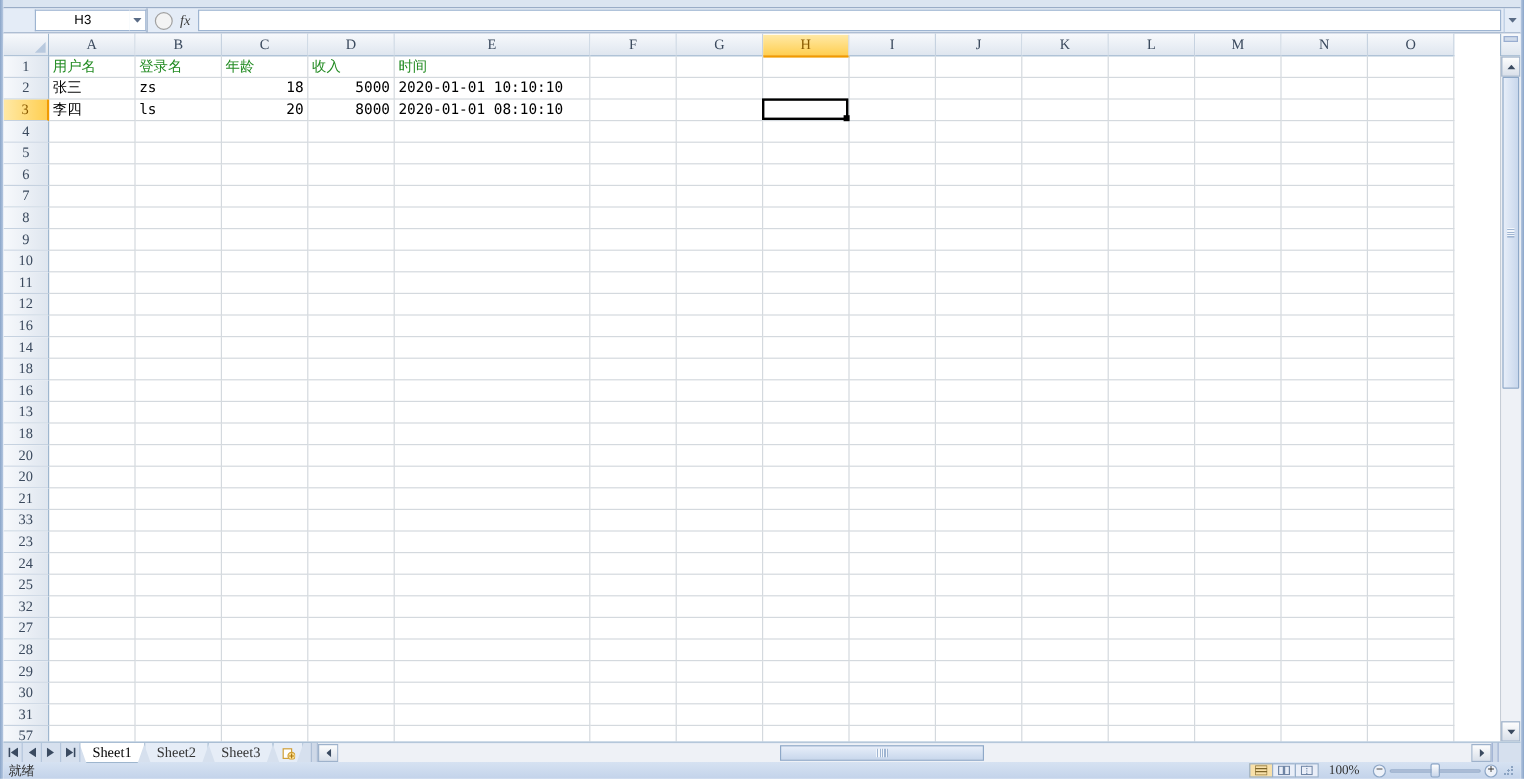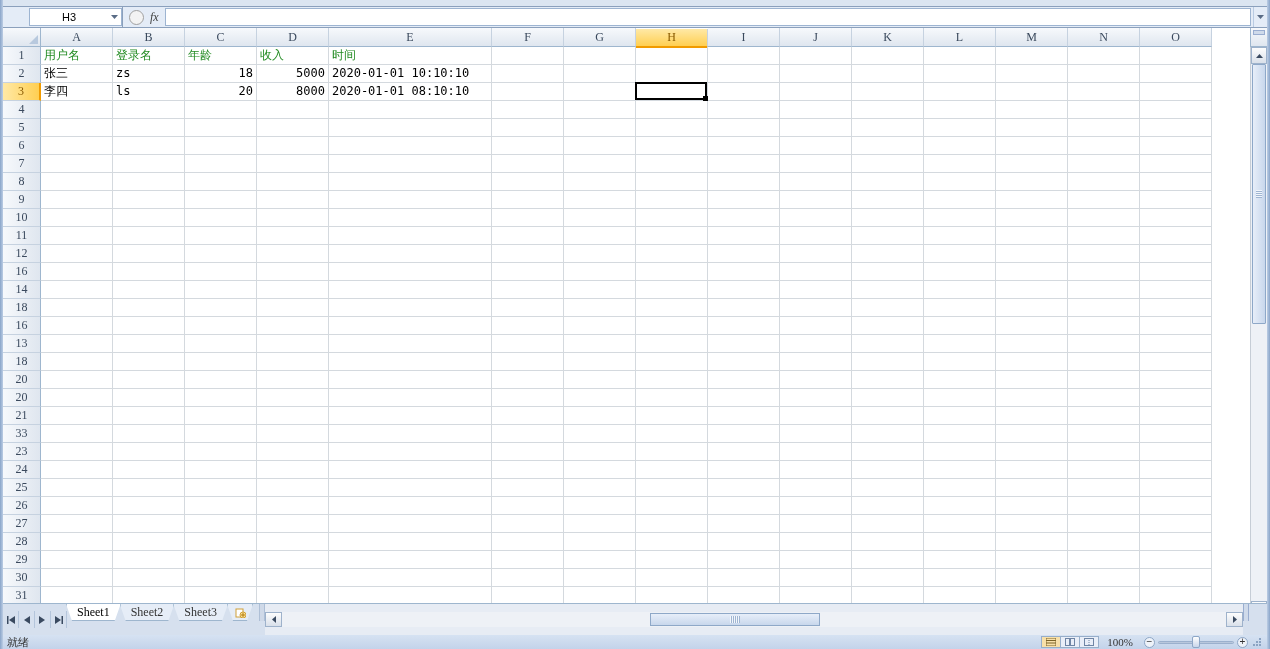--- a/index.html
+++ b/index.html
@@ -85,21 +85,21 @@
   .rsb .thumb::after{content:"";position:absolute;left:3px;right:3px;top:50%;
     height:8px;transform:translateY(-50%);
     background:repeating-linear-gradient(#f2f6fb 0 1px,#9fb5d2 1px 2px);}
   .splitbox{position:absolute;right:0;top:0;width:17px;height:19px;
     background:linear-gradient(#f7f9fc,#dfe6ef);border-left:1px solid #9eb6ce;
     border-bottom:1px solid #9eb6ce;}
   .splitbox .h{position:absolute;left:2px;right:2px;top:2px;height:5px;
     background:#cfdaea;border:1px solid #99add0;}
 
   
-  .tabs{position:absolute;left:3px;right:3px;bottom:14px;height:32px;
+  .tabs{position:absolute;left:3px;right:3px;bottom:14px;height:17px;
     background:#d6e0ee;border-top:1px solid #9eb6ce;display:flex;}
   .tabs .navwrap{display:flex;align-items:center;background:#d6e0ee;}
   .nav{width:16px;height:17px;display:flex;align-items:center;justify-content:center;
     border-right:1px solid #b4c5db;}
   .sheet{position:relative;height:17px;line-height:16px;padding:0 10px;
     background:#e6edf7;border:1px solid #9eb6ce;border-top:none;
     font-family:"SimSun",Tahoma;font-size:12px;color:#333;
     margin-left:-1px;clip-path:polygon(0 0,100% 0,calc(100% - 6px) 100%,6px 100%);}
   .sheet.active{background:#fff;color:#000;font-weight:normal;z-index:2;}
   .addsheet{width:26px;height:17px;display:flex;align-items:center;
@@ -202,21 +202,21 @@
       <div class="rh">16</div>
       <div class="rh">13</div>
       <div class="rh">18</div>
       <div class="rh">20</div>
       <div class="rh">20</div>
       <div class="rh">21</div>
       <div class="rh">33</div>
       <div class="rh">23</div>
       <div class="rh">24</div>
       <div class="rh">25</div>
-      <div class="rh">26</div>
+      <div class="rh">32</div>
       <div class="rh">27</div>
       <div class="rh">28</div>
       <div class="rh">29</div>
       <div class="rh">30</div>
       <div class="rh">31</div>
       <div class="rh">57</div>
     </div>
   <div class="cells" id="cells">
       <div class="row"><div class="cell hdrtxt" style="width: 72px;">用户名</div><div class="cell hdrtxt" style="width: 72px;">登录名</div><div class="cell hdrtxt" style="width: 72px;">年龄</div><div class="cell hdrtxt" style="width: 72px;">收入</div><div class="cell hdrtxt" style="width: 163px;">时间</div><div class="cell hdrtxt" style="width: 72px;"></div><div class="cell hdrtxt" style="width: 72px;"></div><div class="cell hdrtxt" style="width: 72px;"></div><div class="cell hdrtxt" style="width: 72px;"></div><div class="cell hdrtxt" style="width: 72px;"></div><div class="cell hdrtxt" style="width: 72px;"></div><div class="cell hdrtxt" style="width: 72px;"></div><div class="cell hdrtxt" style="width: 72px;"></div><div class="cell hdrtxt" style="width: 72px;"></div><div class="cell hdrtxt" style="width: 72px;"></div></div>
       <div class="row"><div class="cell" style="width: 72px;">张三</div><div class="cell" style="width: 72px;">zs</div><div class="cell num" style="width: 72px;">18</div><div class="cell num" style="width: 72px;">5000</div><div class="cell" style="width: 163px;">2020-01-01 10:10:10</div><div class="cell" style="width: 72px;"></div><div class="cell" style="width: 72px;"></div><div class="cell" style="width: 72px;"></div><div class="cell" style="width: 72px;"></div><div class="cell" style="width: 72px;"></div><div class="cell" style="width: 72px;"></div><div class="cell" style="width: 72px;"></div><div class="cell" style="width: 72px;"></div><div class="cell" style="width: 72px;"></div><div class="cell" style="width: 72px;"></div></div>

